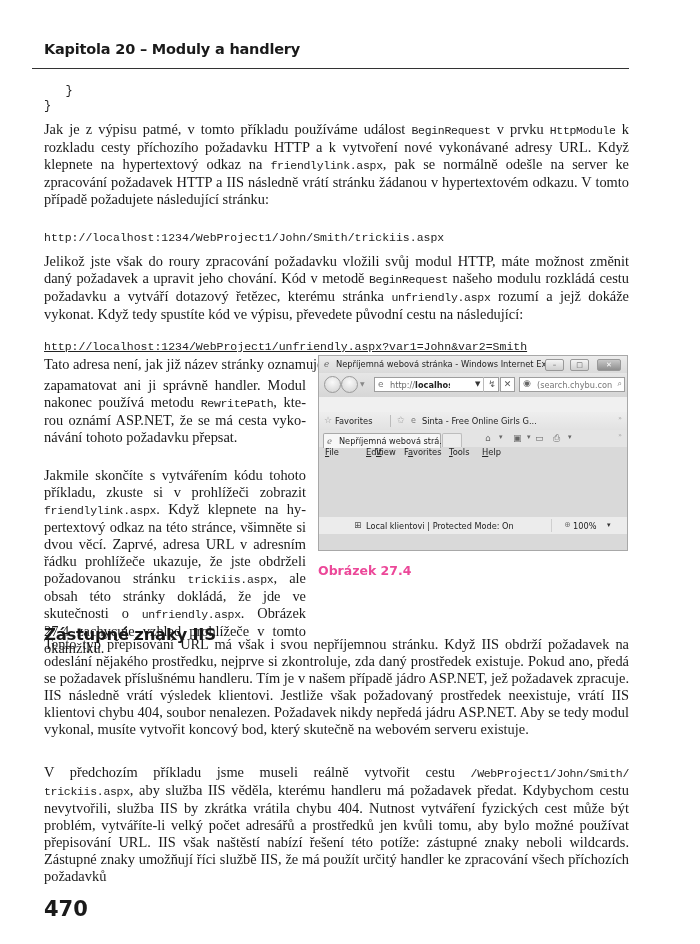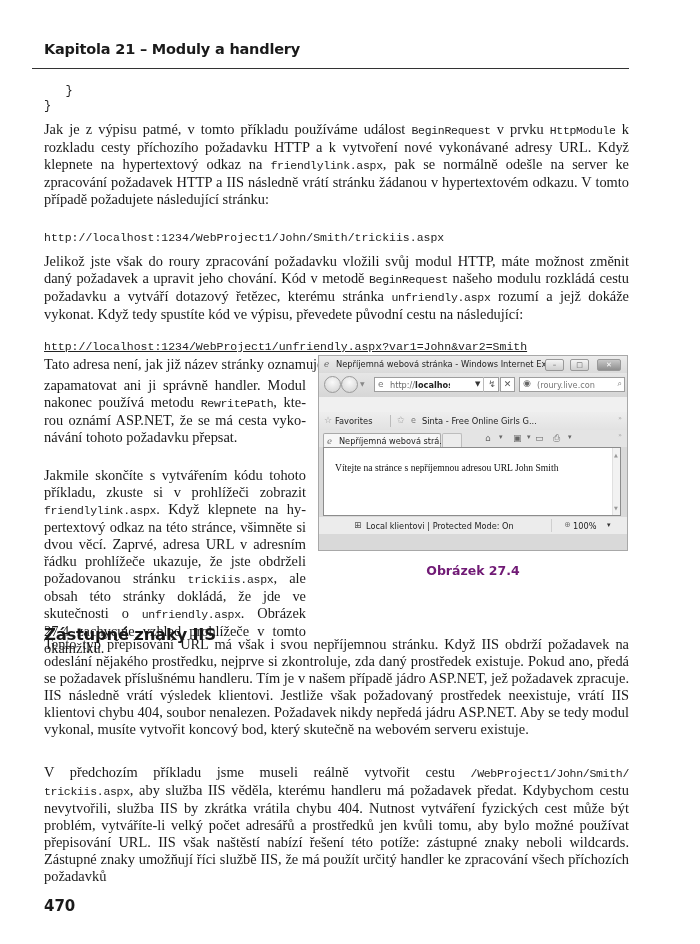--- a/index.html
+++ b/index.html
@@ -8,21 +8,21 @@
 
   .running-head { position: absolute; left: 44px; top: 41px; font-family: "DejaVu Sans", sans-serif; font-weight: bold; font-size: 14.5px; letter-spacing: -0.2px; }
   .head-rule { position: absolute; left: 32px; top: 68px; width: 597px; height: 0; border-top: 1.3px solid #333; }
 
   .code { position: absolute; left: 44px; font-family: "Liberation Mono", monospace; font-size: 12px; color: #222; }
 
   .para { position: absolute; left: 44px; width: 585px; font-family: "Liberation Serif", serif; font-size: 14.4px; line-height: 17px; text-align: justify; hyphens: manual; }
   .para.narrow { width: 262px; }
   .url { position: absolute; left: 44px; font-family: "Liberation Mono", monospace; font-size: 11.5px; color: #222; }
   .section-h { position: absolute; left: 44px; top: 625px; font-family: "DejaVu Sans", sans-serif; font-weight: bold; font-size: 16.5px; letter-spacing: -0.3px; }
-  .page-num { position: absolute; left: 44px; top: 897px; font-family: "DejaVu Sans", sans-serif; font-weight: bold; font-size: 15px; text-align: right; }
+  .page-num { position: absolute; left: 44px; top: 897px; font-family: "DejaVu Sans", sans-serif; font-weight: bold; font-size: 21px; text-align: right; }
 
   
   .browser { position: absolute; left: 318px; top: 355px; width: 310px; height: 196px; background: #d9d9d9; border: 1px solid #a8a8a8; box-sizing: border-box; font-family: "DejaVu Sans", sans-serif; font-size: 8.3px; color: #222; }
   .titlebar { position: absolute; left: 0; top: 0; right: 0; height: 17px; background: linear-gradient(#ececec, #dadada); }
   .title-icon { position: absolute; left: 5px; top: 3px; width: 10px; height: 10px; font-size: 9px; line-height: 10px; color: #666; }
   .title-text { position: absolute; left: 17px; top: 3px; white-space: nowrap; font-size: 8.3px; }
   .win-btn { position: absolute; top: 3px; width: 17px; height: 10px; border: 1px solid #999; border-radius: 2px; background: linear-gradient(#f4f4f4, #cfcfcf); font-size: 7px; line-height: 10px; text-align: center; color: #555; }
   .win-btn.close { background: linear-gradient(#c8c8c8, #8e8e8e); color: #fff; width: 22px; }
 
   .navbar { position: absolute; left: 0; top: 17px; right: 0; height: 24px; background: linear-gradient(#e6e6e6, #d6d6d6); }
@@ -66,26 +66,26 @@
   .vscroll span { position: absolute; left: 1px; font-size: 5px; color: #999; }
 
   .statusbar { position: absolute; left: 0; top: 161px; right: 0; height: 17px; background: #ececec; }
   .status-icon { position: absolute; left: 35px; top: 3px; font-size: 9px; color: #555; }
   .status-text { position: absolute; left: 47px; top: 4px; font-size: 8.2px; white-space: nowrap; }
   .status-sep { position: absolute; left: 232px; top: 2px; height: 13px; border-left: 1px solid #cfcfcf; }
   .zoom-icon { position: absolute; left: 245px; top: 3px; font-size: 8px; color: #777; }
   .zoom-text { position: absolute; left: 254px; top: 4px; font-size: 8.2px; }
   .zoom-drop { position: absolute; left: 288px; top: 4px; font-size: 7px; color: #333; }
 
-  .caption { position: absolute; left: 318px; width: 310px; top: 563px; text-align: center; font-family: "DejaVu Sans", sans-serif; font-weight: bold; font-size: 12.5px; color: #701a75; }
+  .caption { position: absolute; left: 318px; width: 310px; top: 563px; text-align: left; font-family: "DejaVu Sans", sans-serif; font-weight: bold; font-size: 12.5px; color: #ec4899; }
 </style>
 </head>
 <body>
 
-<div class="running-head">Kapitola 21 – Moduly a handlery</div>
+<div class="running-head">Kapitola 20 – Moduly a handlery</div>
 <div class="head-rule"></div>
 
 <pre class="code" style="top:84px;margin:0;">   }</pre>
 <pre class="code" style="top:99px;margin:0;">}</pre>
 
 <div class="para" style="top:121px;"><span>Jak je z výpisu patmé, v tomto příkladu používáme událost </span><span class="mono">BeginRequest</span><span> v prvku </span><span class="mono">HttpModule</span><span> k rozkladu cesty příchozího požadavku HTTP a k vytvoření nové vykonávané adresy URL. Když klepnete na hypertextový odkaz na </span><span class="mono">friendlylink.aspx</span><span>, pak se normálně odešle na server ke zpracování požadavek HTTP a IIS následně vrátí stránku žádanou v hypertextovém odkazu. V tomto případě požadujete následující stránku:</span></div>
 <div class="url" style="top:231px;">http://localhost:1234/WebProject1/John/Smith/trickiis.aspx</div>
 
 <div class="para" style="top:253px;"><span>Jelikož jste však do roury zpracování požadavku vložili svůj modul HTTP, máte možnost změnit daný požadavek a upravit jeho chování. Kód v metodě </span><span class="mono">BeginRequest</span><span> našeho modulu rozkládá cestu požadavku a vytváří dotazový řetězec, kterému stránka </span><span class="mono">unfriendly.aspx</span><span> rozumí a jejž do­káže vykonat. Když tedy spustíte kód ve výpisu, převedete původní cestu na následující:</span></div>
 <div class="url" style="top:340px;text-decoration:underline;">http://localhost:1234/WebProject1/unfriendly.aspx?var1=John&amp;var2=Smith</div>
@@ -110,21 +110,21 @@
     <span class="nav-drop">▼</span>
     <div class="addr">
       <span class="addr-icon">e</span>
       <span class="addr-text"><span>http://</span><b>localhost</b></span>
       <span class="addr-drop">▼</span>
       <span class="addr-refresh">↯</span>
     </div>
     <span class="addr-stop">✕</span>
     <div class="search">
       <span class="search-logo">◉</span>
-      <span class="search-text">(roury.live.con</span>
+      <span class="search-text">(search.chybu.con</span>
       <span class="search-btn">⌕</span>
     </div>
   </div>
 
   <div class="menubar">
     <span class="menu-item" style="left:6px;"><u>F</u>ile</span>
     <span class="menu-item" style="left:47px;text-align:right;"><u>E</u>dit</span>
     <span class="menu-item" style="left:57px;"><u>V</u>iew</span>
     <span class="menu-item" style="left:85px;">F<u>a</u>vorites</span>
     <span class="menu-item" style="left:130px;"><u>T</u>ools</span>
@@ -150,27 +150,20 @@
     <span class="cmd" style="left:166px;">⌂</span>
     <span class="cmd" style="left:180px;font-size:7px;">▾</span>
     <span class="cmd" style="left:194px;">▣</span>
     <span class="cmd" style="left:208px;font-size:7px;">▾</span>
     <span class="cmd" style="left:216px;">▭</span>
     <span class="cmd" style="left:234px;">⎙</span>
     <span class="cmd" style="left:249px;font-size:7px;">▾</span>
     <span class="chev" style="top:1px;">»</span>
   </div>
 
-  <div class="content">
-    <span class="content-text">Vítejte na stránce s nepříjemnou adresou URL John Smith</span>
-    <div class="vscroll">
-      <span style="top:4px;">▲</span>
-      <span style="bottom:4px;">▼</span>
-    </div>
-  </div>
 
   <div class="statusbar">
     <span class="status-icon">⊞</span>
     <span class="status-text">Local klientovi | Protected Mode: On</span>
     <span class="status-sep"></span>
     <span class="zoom-icon">⊕</span>
     <span class="zoom-text">100%</span>
     <span class="zoom-drop">▾</span>
   </div>
 </div>

